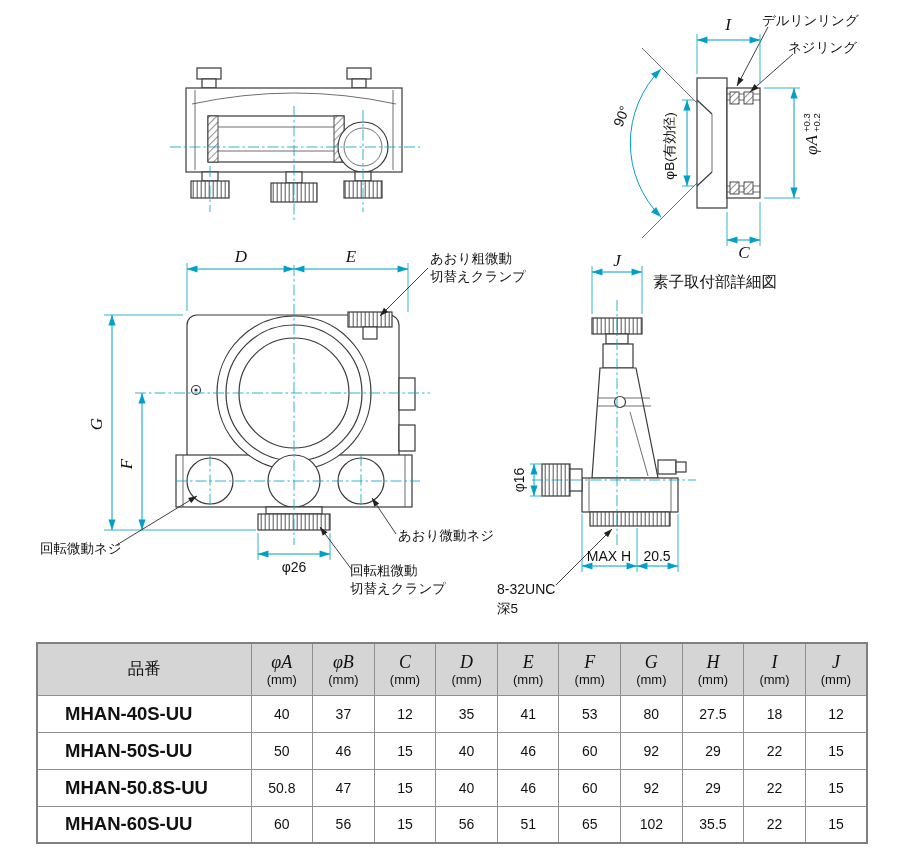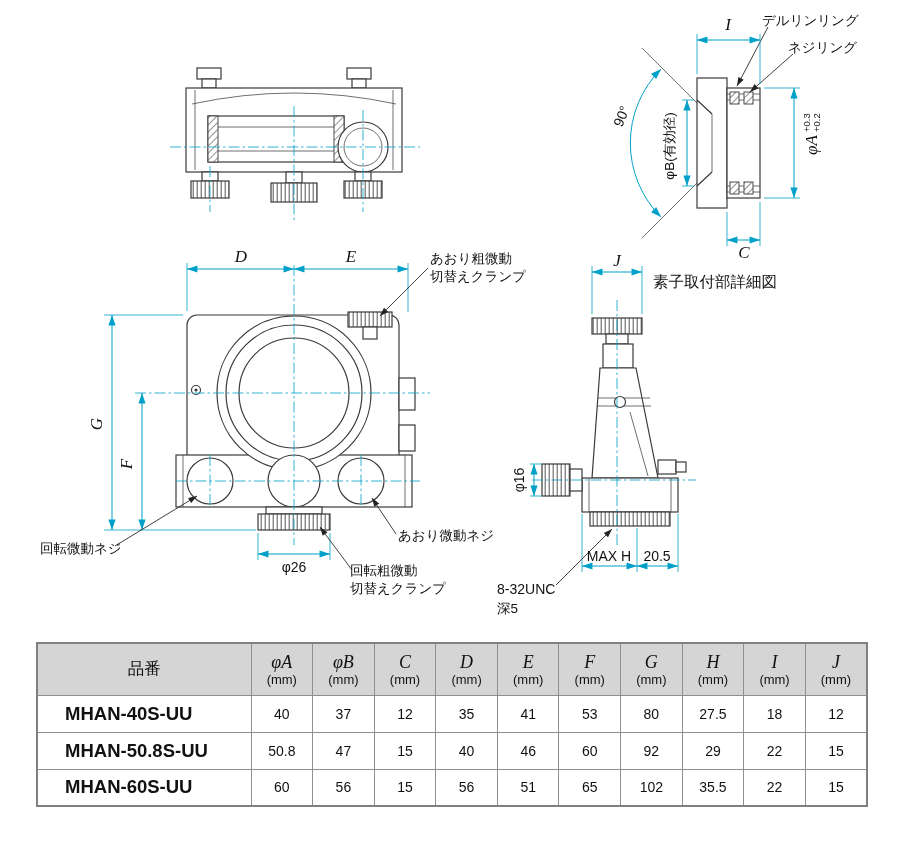--- a/index.html
+++ b/index.html
@@ -293,33 +293,46 @@
       <td>12</td>
       <td>35</td>
       <td>41</td>
       <td>53</td>
       <td>80</td>
       <td>27.5</td>
       <td>18</td>
       <td>12</td>
     </tr>
     <tr>
-      <td class="pname">MHAN-50.8S-UU</td>
-      <td>50.8</td>
-      <td>47</td>
+      <td class="pname">MHAN-50S-UU</td>
+      <td>50</td>
+      <td>46</td>
       <td>15</td>
       <td>40</td>
       <td>46</td>
       <td>60</td>
       <td>92</td>
       <td>29</td>
       <td>22</td>
       <td>15</td>
     </tr>
     <tr>
+      <td class="pname">MHAN-50.8S-UU</td>
+      <td>50.8</td>
+      <td>47</td>
+      <td>15</td>
+      <td>40</td>
+      <td>46</td>
+      <td>60</td>
+      <td>92</td>
+      <td>29</td>
+      <td>22</td>
+      <td>15</td>
+    </tr>
+    <tr>
       <td class="pname">MHAN-60S-UU</td>
       <td>60</td>
       <td>56</td>
       <td>15</td>
       <td>56</td>
       <td>51</td>
       <td>65</td>
       <td>102</td>
       <td>35.5</td>
       <td>22</td>

